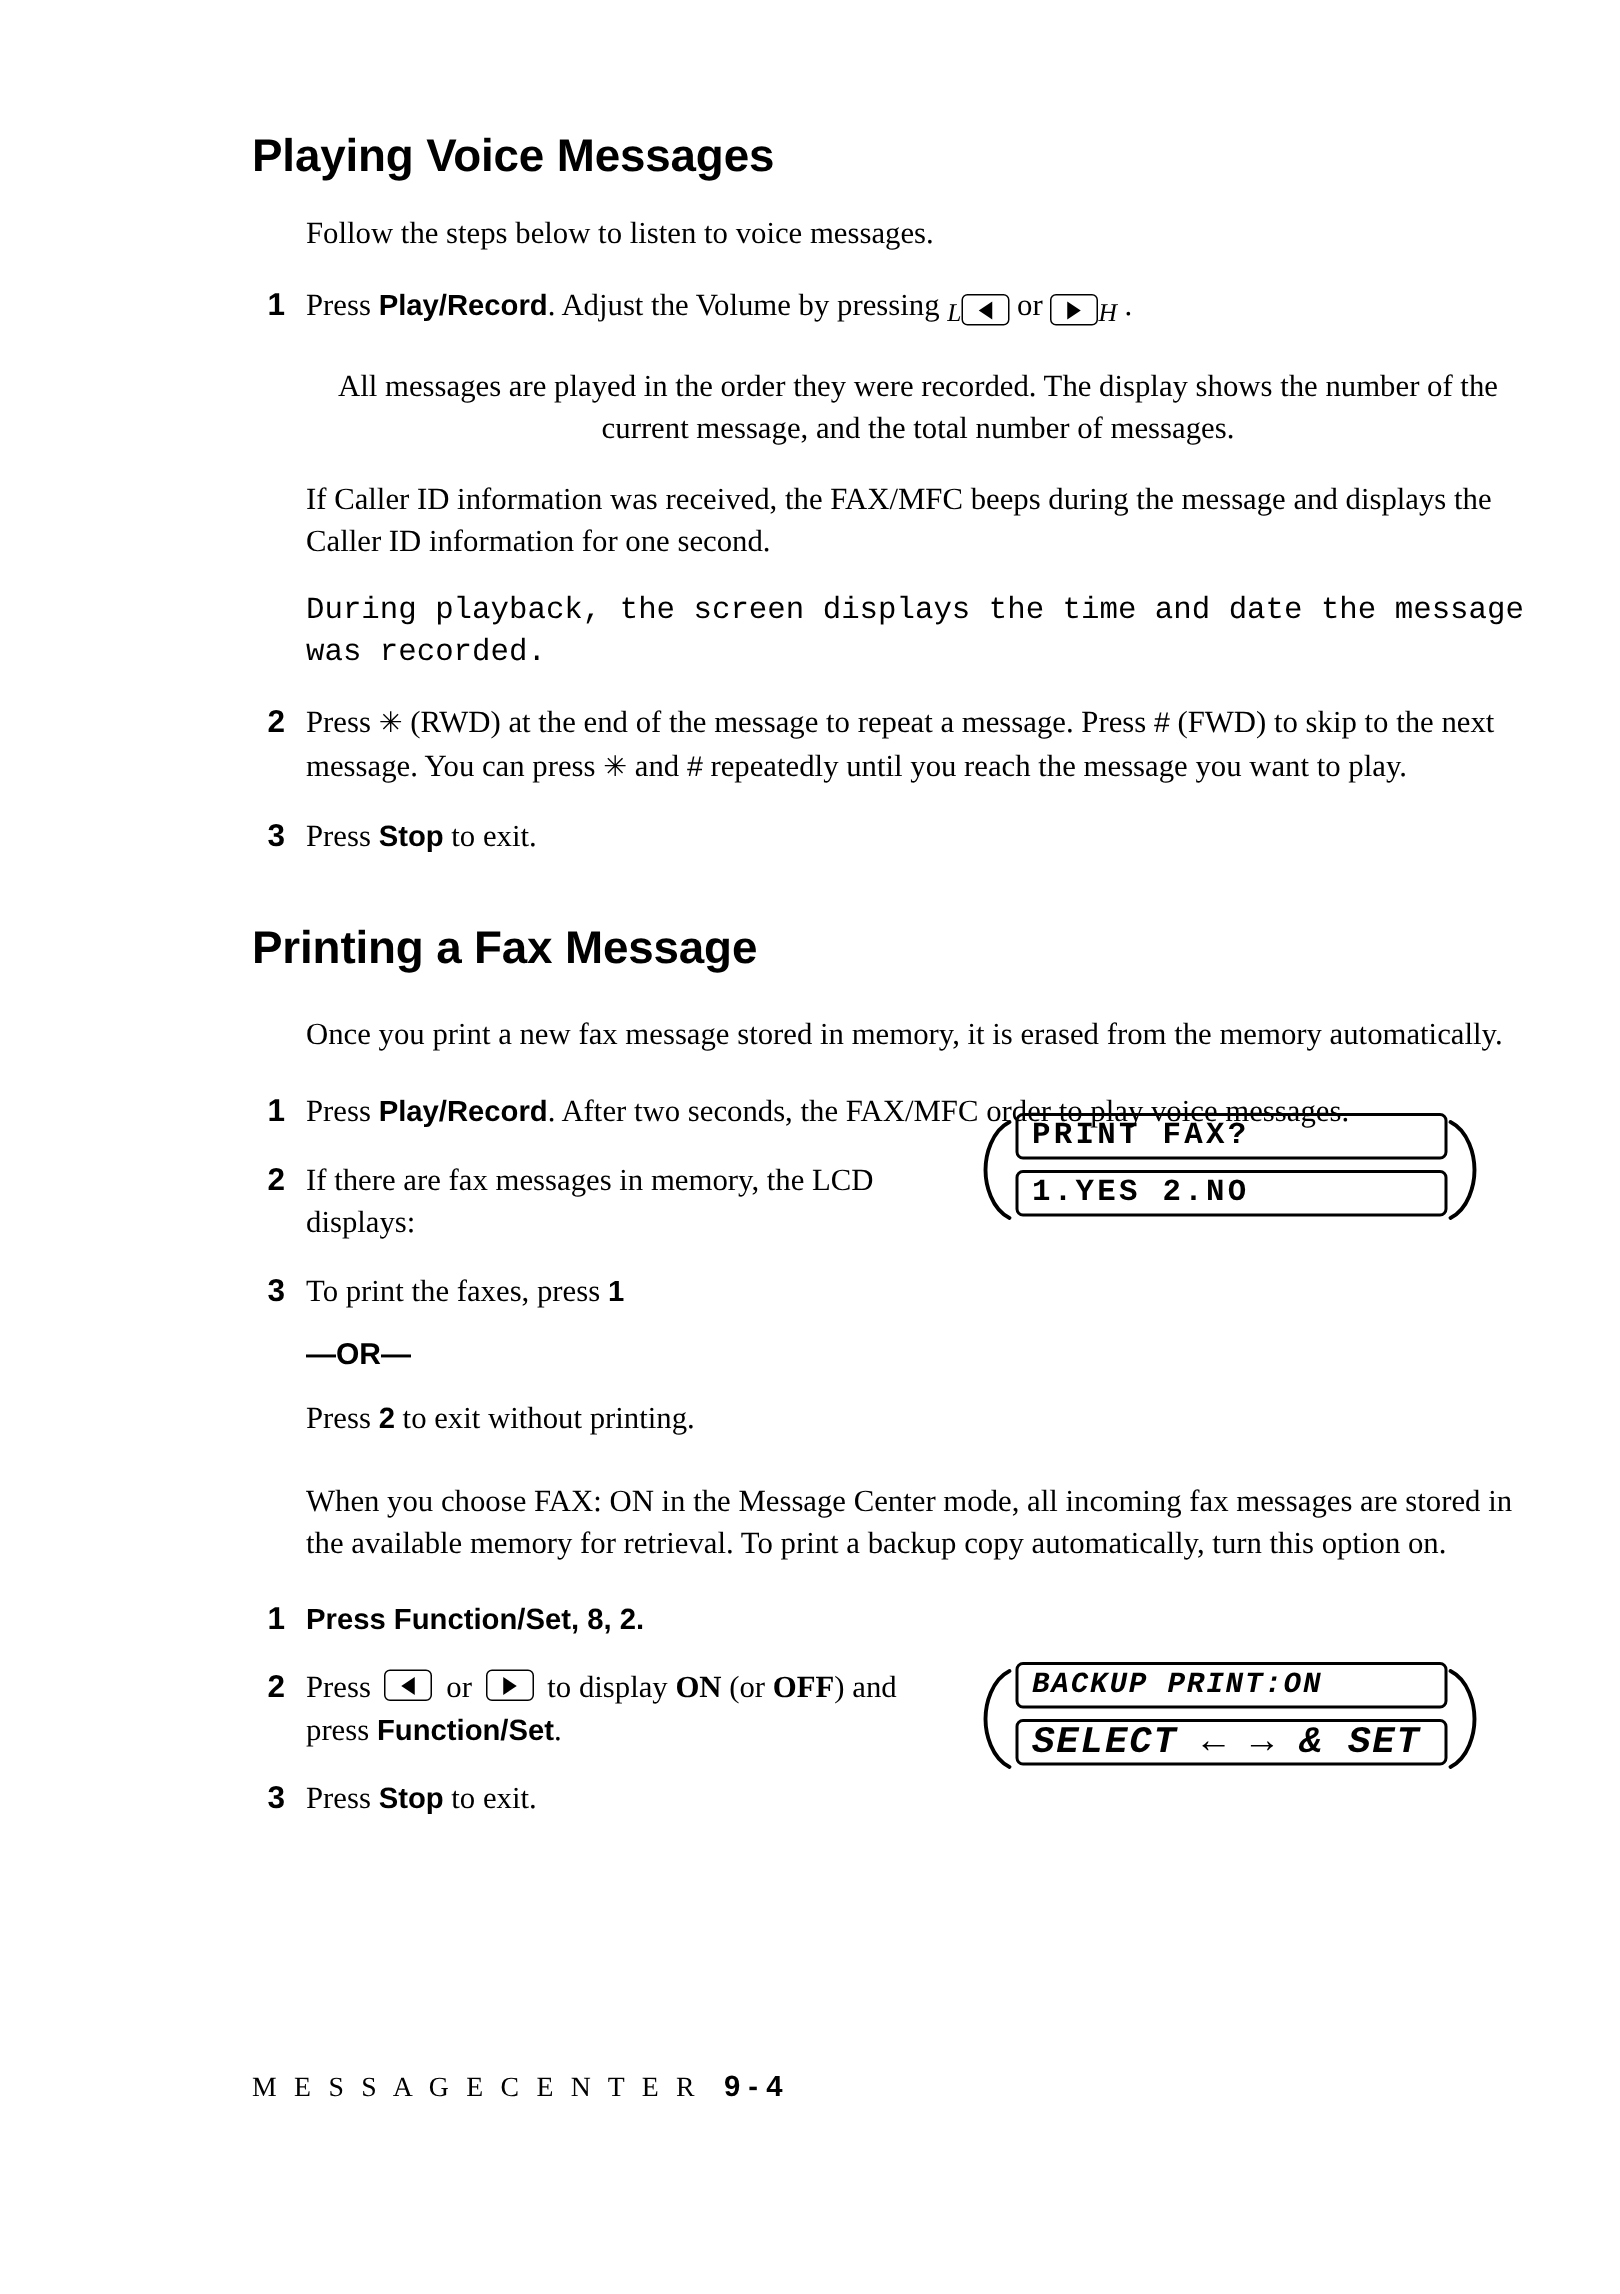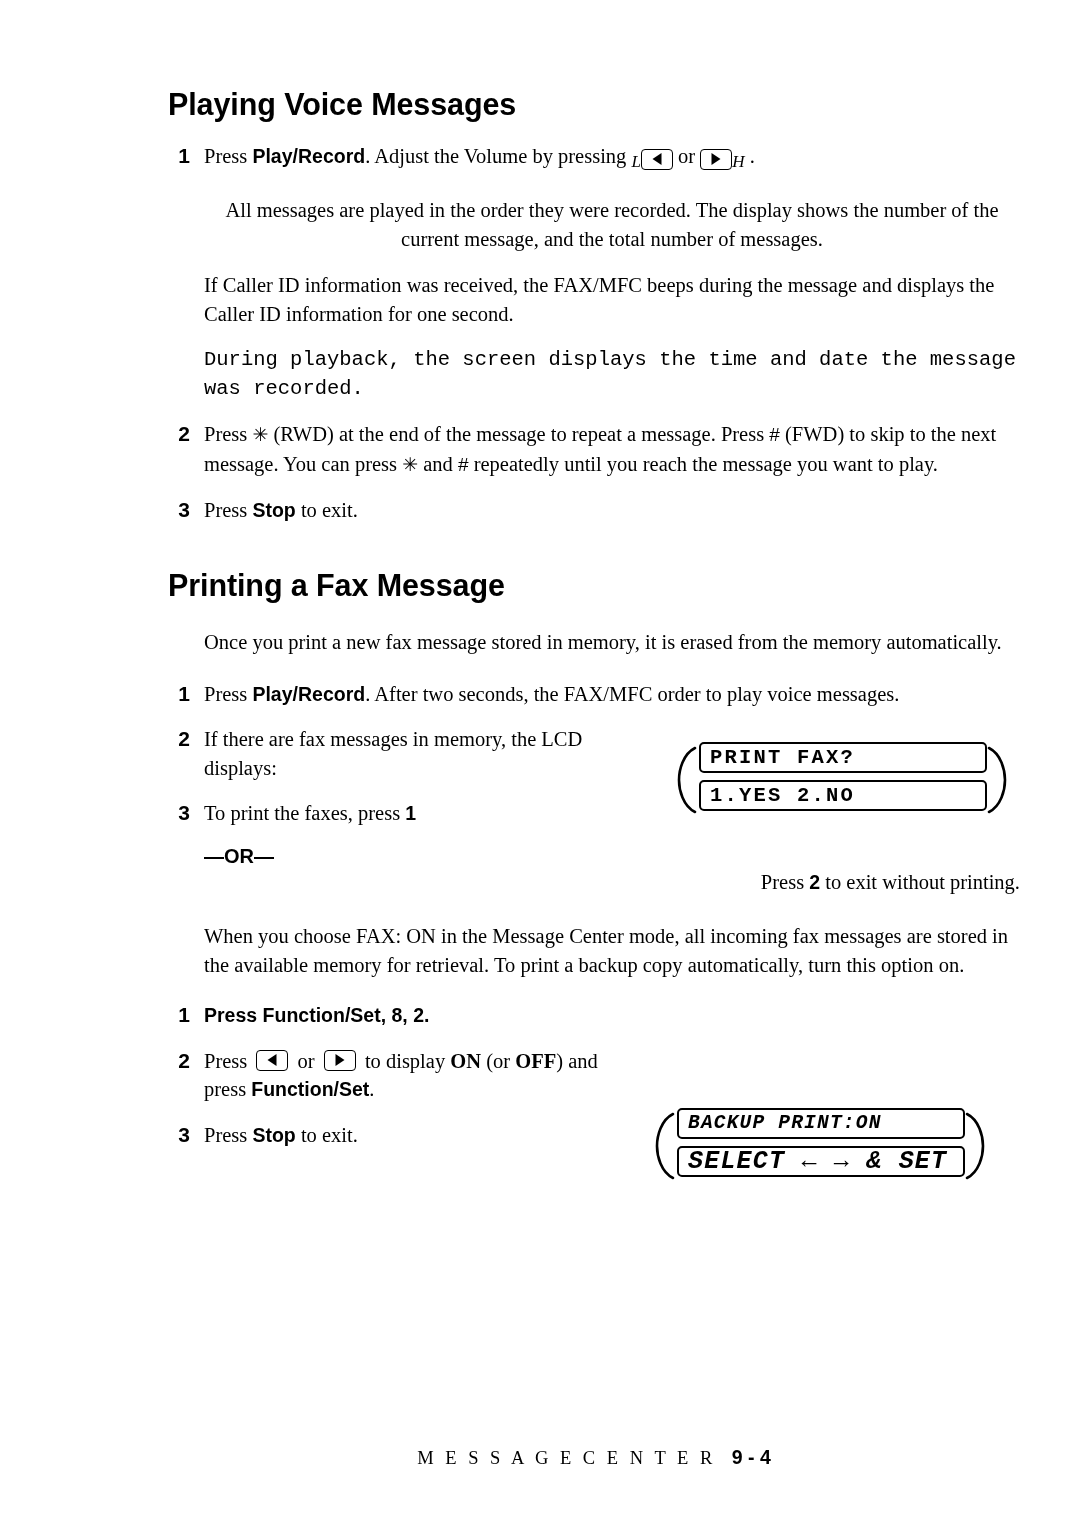--- a/index.html
+++ b/index.html
@@ -145,23 +145,23 @@
     border-left: 9px solid #000;
   }
   .vol-l, .vol-r {
     font-family: "Liberation Serif", serif;
     font-style: italic;
     font-size: 17px;
   }
   .footer {
     position: absolute;
     left: 168px;
-    top: 1446px;
+    top: 1380px;
     width: 852px;
-    text-align: center;
+    text-align: left;
     font-family: "Liberation Serif", serif;
     font-size: 19px;
   }
   .footer .mc {
     letter-spacing: 3.5px;
     font-size: 18.5px;
   }
   .footer .pg {
     font-family: "Liberation Sans", sans-serif;
     font-weight: bold;
@@ -179,20 +179,21 @@
   }
 </style>
 </head>
 <body>
 
 <div class="page">
   <div class="content">
 
     <h1 class="section-title" style="margin-top:18px;">Playing Voice Messages</h1>
 
+    <p class="body-text indent para" style="margin-top:20px;">Follow the steps below to listen to voice messages.</p>
 
     <div class="step body-text" style="margin-top:20px;">
       <span class="num">1</span>
       <span>Press </span><span class="bold-sans">Play/Record</span><span>. Adjust the Volume by pressing </span><span class="key-icon"><span class="vol-l">L</span><span class="key-box"><span class="tri tri-left"></span></span></span><span> or </span><span class="key-icon"><span class="key-box"><span class="tri tri-right"></span></span><span class="vol-r">H</span></span><span> .</span>
     </div>
 
     <p class="body-text indent para" style="margin-top:20px;text-align:center;">All messages are played in the order they were recorded. The display shows the number of the current message, and the total number of messages.</p>
 
     <p class="body-text indent para" style="margin-top:18px;">If Caller ID information was received, the FAX/MFC beeps during the message and displays the Caller ID information for one second.</p>
 
@@ -224,21 +225,21 @@
 
     <div class="step body-text" style="margin-top:17px;">
       <span class="num">3</span>
       <span>To print the faxes, press </span><span class="bold-sans">1</span>
     </div>
 
     <div class="indent" style="margin-top:17px;">
       <span class="or-label">—OR—</span>
     </div>
 
-    <p class="body-text indent para" style="text-align:right;">
+    <p class="body-text indent para" style="margin-top:17px;">
       <span>Press </span><span class="bold-sans">2</span><span> to exit without printing.</span>
     </p>
 
 
     <p class="body-text indent para" style="margin-top:26px;">When you choose FAX: ON in the Message Center mode, all incoming fax messages are stored in the available memory for retrieval. To print a backup copy automatically, turn this option on.</p>
 
     <div class="step body-text" style="margin-top:22px;">
       <span class="num">1</span>
       <span class="bold-sans">Press </span><span class="bold-sans">Function/Set</span><span class="bold-sans">, </span><span class="bold-sans">8</span><span class="bold-sans">, </span><span class="bold-sans">2</span><span class="bold-sans">.</span>
     </div>
@@ -248,21 +249,21 @@
       <span>Press </span><span class="key-box" style="margin:0 4px;"><span class="tri tri-left"></span></span><span> or </span><span class="key-box" style="margin:0 4px;"><span class="tri tri-right"></span></span><span> to display </span><span class="bold-serif">ON</span><span> (or </span><span class="bold-serif">OFF</span><span>) and press </span><span class="bold-sans">Function/Set</span><span>.</span>
     </div>
 
     <div class="step body-text" style="margin-top:17px;">
       <span class="num">3</span>
       <span>Press </span><span class="bold-sans">Stop</span><span> to exit.</span>
     </div>
 
   </div>
 
-  <div class="lcd-wrap" style="left:677px; top:742px;text-decoration:underline;">
+  <div class="lcd-wrap" style="left:655px; top:742px;text-decoration:underline;">
     <div class="brk brk-l">
       <svg width="20" height="68" viewBox="0 0 20 68">
           <path d="M18 2 C6 8, 2 24, 2 34 C2 44, 6 60, 18 66" fill="none" stroke="#000" stroke-width="2.6" stroke-linecap="round"></path>
         </svg>
     </div>
     <div class="lcd-box">
       <div class="lcd-line l1">PRINT FAX?</div>
       <div class="lcd-line l2">1.YES 2.NO</div>
     </div>
     <div class="brk brk-r">

